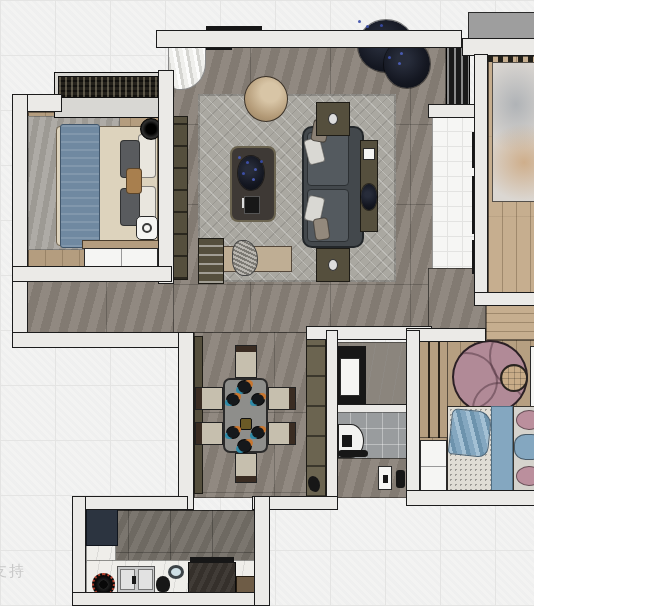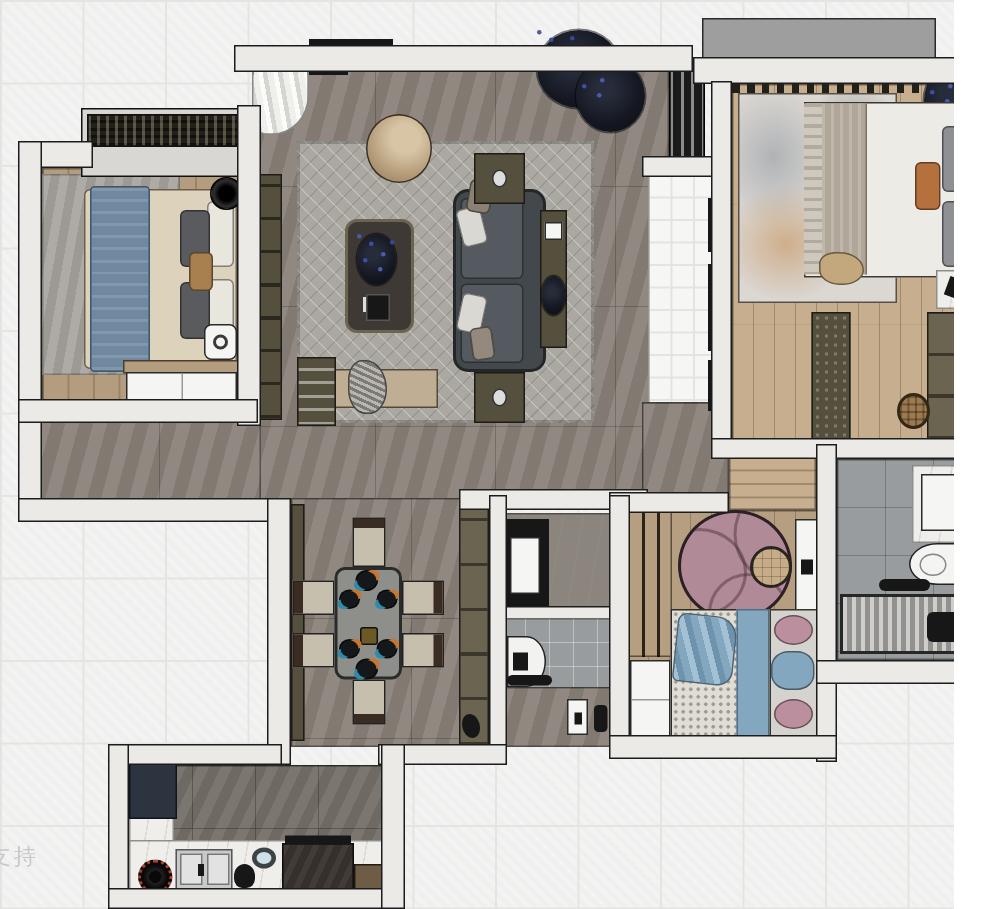--- a/index.html
+++ b/index.html
@@ -1,16 +1,16 @@
 <!DOCTYPE html>
 <html style="--bg: #f3f3f2; --bgLine: #e4e4e3; --wall: #ebeae7; --wallLine: #1c1c1c; --floorGrey: #8a8279; --rugLiving: #aaa8a1; --woodMaster: #c6ae8f; --woodKids: #b69f81; --woodBed1: #b49d7f; --foyerTile: #f6f6f4; --bathTile: #999c9e; --kitchenFloor: #746f67; --marble: #efeeea; --sofa: #43484c; --sofaCushion: #545a5f; --pillowLight: #d9d8d3; --tableDark: #3e3935; --olive: #554f3d; --olive2: #6b6450; --armchair: #c2ab8b; --bench: #bfae94; --bedBlue: #7089a1; --duvet: #ddd3bd; --pillowGrey: #595b5e; --masterDuvet: #edebe6; --masterBlanket: #b1a799; --pillowSlate: #8e9094; --pillowOrange: #b4703d; --rugMasterBase: #dbd7d2; --kidsRug: #b18a97; --kidsPouf: #c8ac88; --kidsBlanket: #84a7c0; --kidsPillow: #bb8f9d; --mattress: #e0ddd5; --white: #f5f5f3; --black: #171717; --fridge: #2c3440; --steel: #c8c9c9; --brownCab: #6e5c46; --diningChair: #c6bfae; --chairBack: #3a2c22; --tableGrey: #8e8e8b; --accentOrange: #c8762f; --accentTeal: #2f8ba8; --balcony: #9e9e9e; --watermarkColor: #c2c2c2; --blueSwatch: #b9d2ef;"><head>
 <meta charset="utf-8">
 <style>
   html,body{margin:0;padding:0;background:#fff;}
-  #plan{position:relative;width:636px;height:606px;overflow:hidden;
+  #plan{position:relative;width:534px;height:606px;overflow:hidden;
     font-family:"Liberation Sans",sans-serif;
     background-color:var(--bg,#f3f3f2);
     background-image:
       linear-gradient(var(--bgLine,#e4e4e3) 1px,transparent 1px),
       linear-gradient(90deg,var(--bgLine,#e4e4e3) 1px,transparent 1px),
       repeating-linear-gradient(45deg,rgba(120,130,150,.03) 0 3px,transparent 3px 6px);
     background-size:55px 55px,55px 55px,auto;}
   .abs{position:absolute;box-sizing:border-box;}
   .wall{background:var(--wall,#ebeae7);border:1px solid var(--wallLine,#1c1c1c);}
   .f-grey{background-color:var(--floorGrey,#8a8279);

